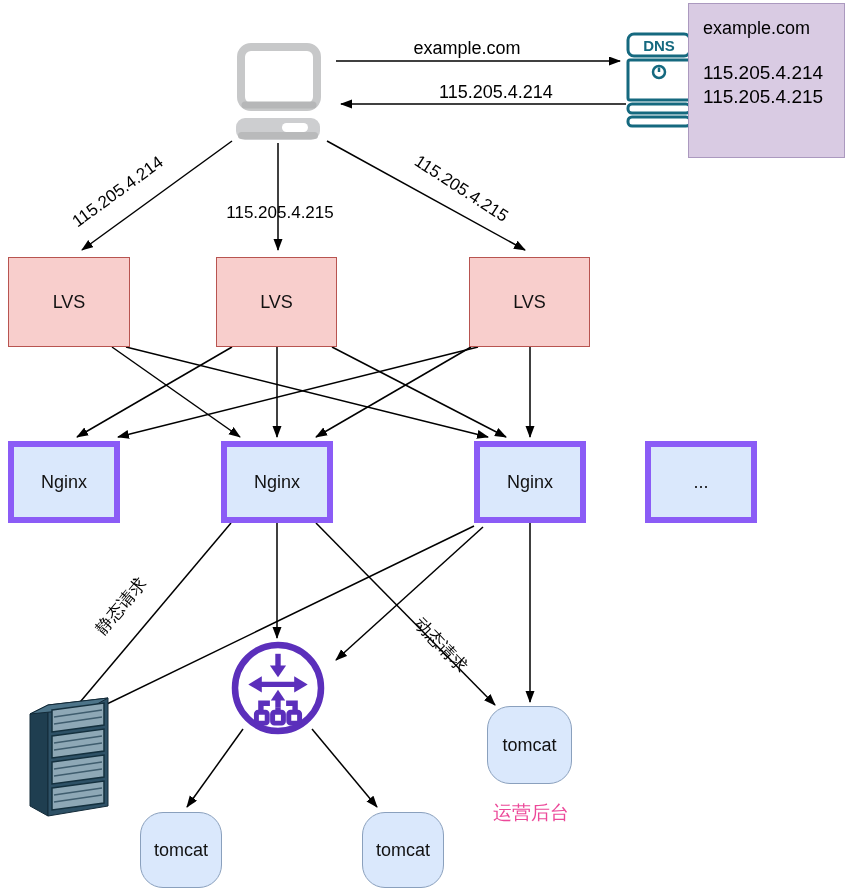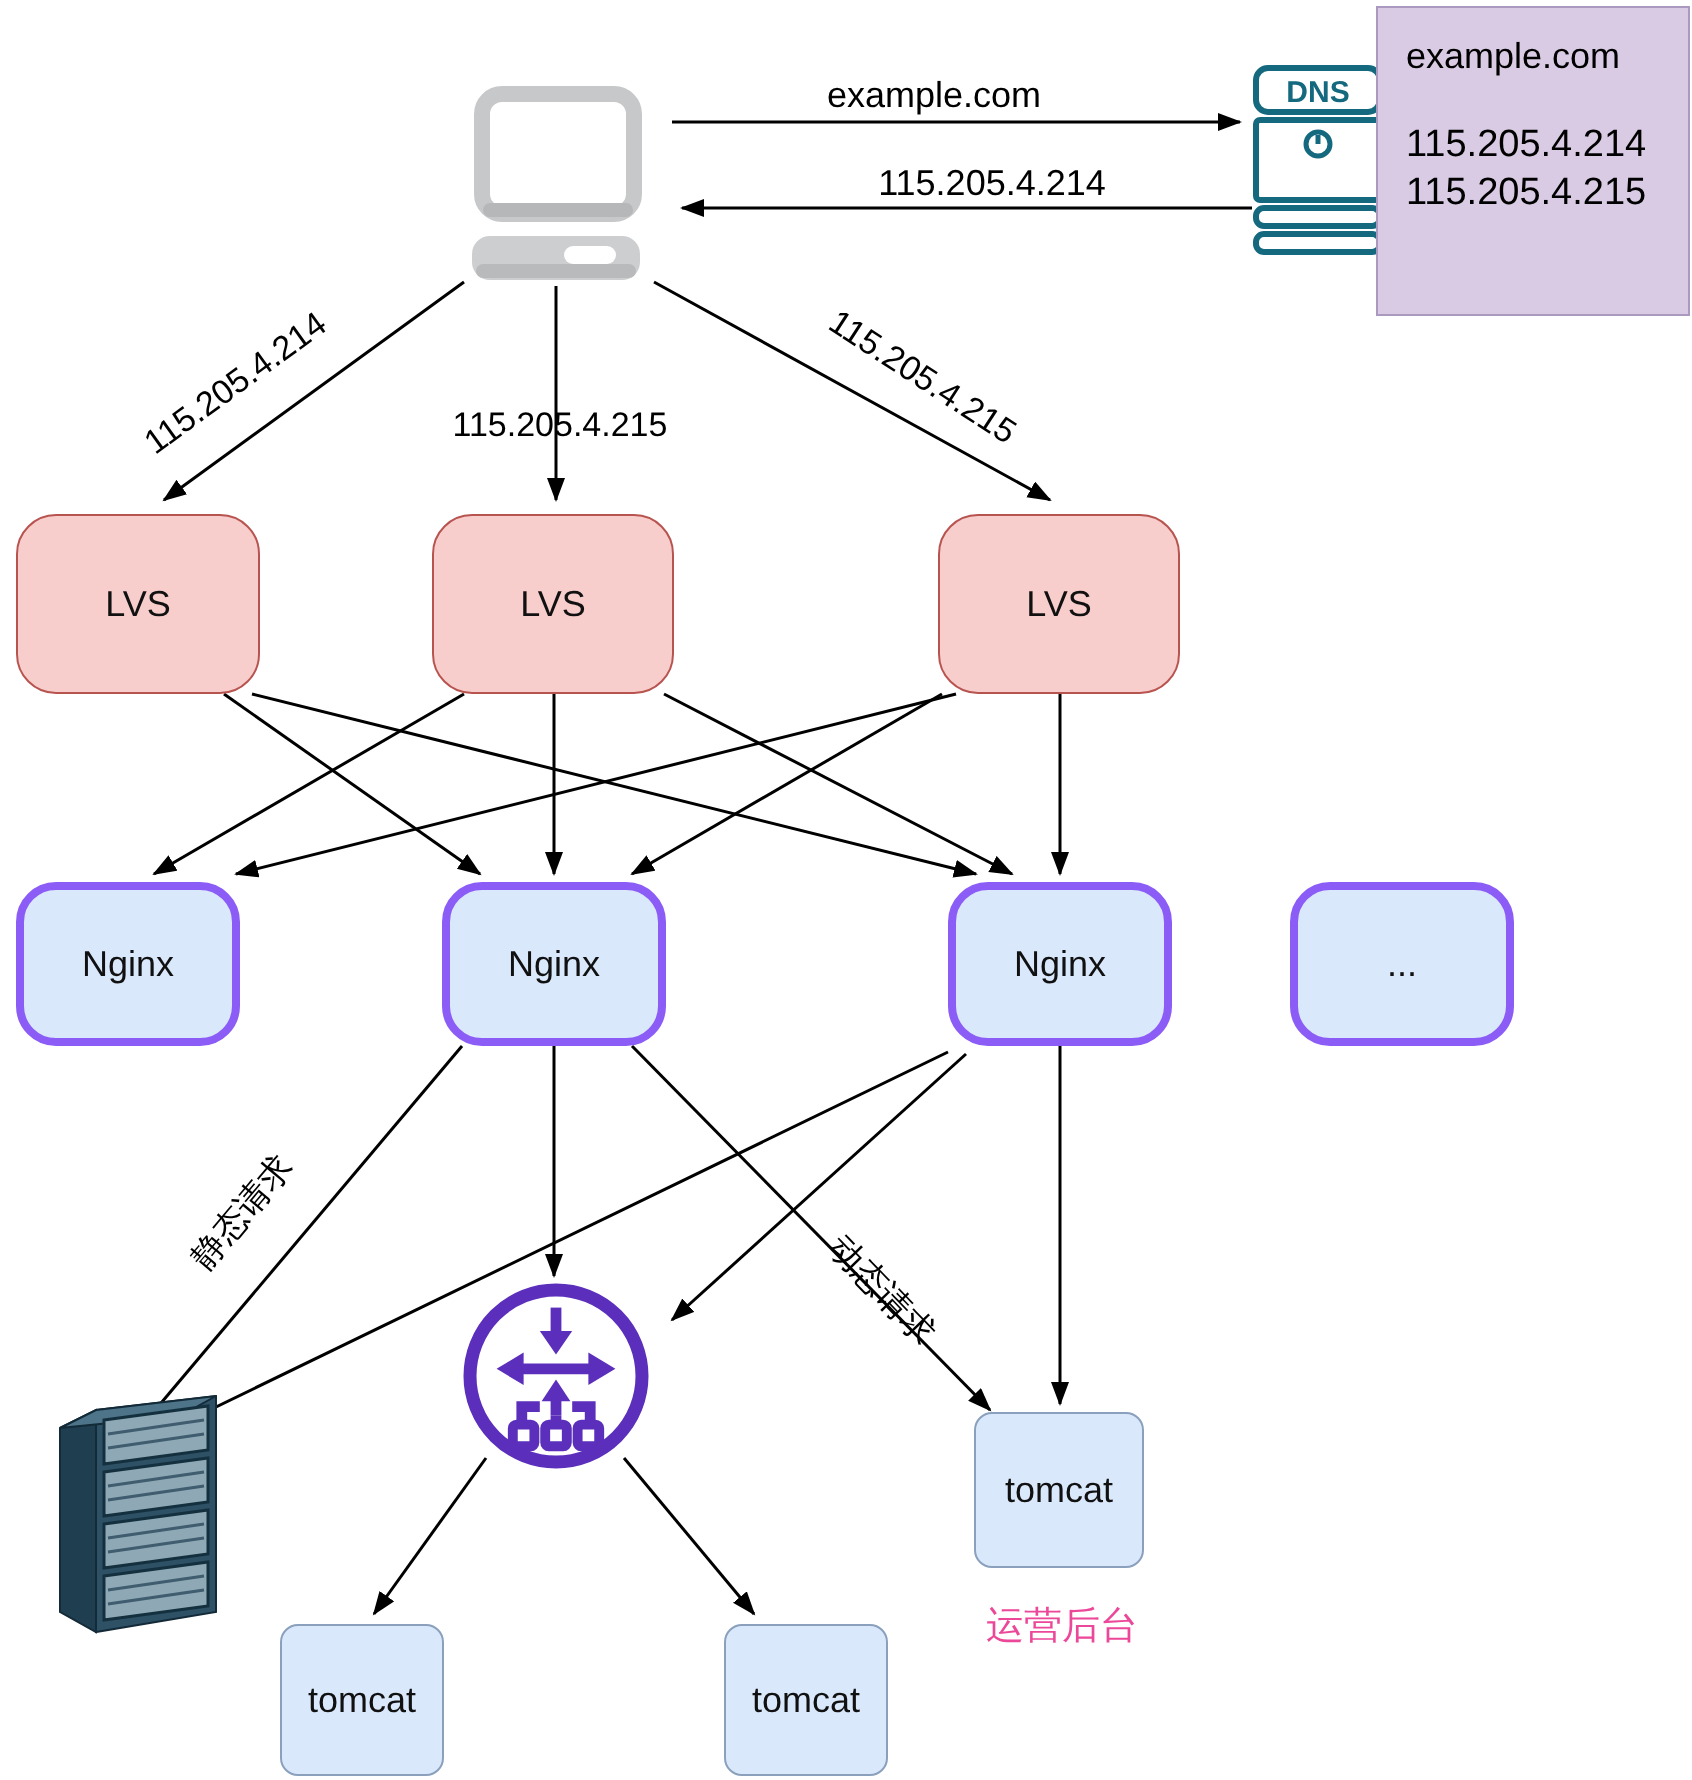--- a/index.html
+++ b/index.html
@@ -3,25 +3,25 @@
 <meta charset="utf-8">
 <style>
   html,body { margin:0; padding:0; background:#fff; }
   .canvas {
     position:relative; width:846px; height:890px; background:#ffffff;
     font-family:"Liberation Sans", sans-serif; overflow:hidden;
   }
   svg.edges { position:absolute; left:0; top:0; width:846px; height:890px; }
   .node {
     position:absolute; display:flex; align-items:center; justify-content:center;
-    font-size:18px; color:#111; box-sizing:border-box; text-align:center;border-radius:20px;
+    font-size:18px; color:#111; box-sizing:border-box; text-align:center;
   }
   .lvs    { background:#f8cecc; border:1px solid #b85450; }
-  .nginx  { background:#dae8fc; border:4px solid #8b5cf6;text-align:right; }
-  .tomcat { background:#dae8fc; border:1px solid #8aa0bd; border-radius:9px; }
+  .nginx  { background:#dae8fc; border:6px solid #8b5cf6;text-align:right; }
+  .tomcat { background:#dae8fc; border:1px solid #8aa0bd; border-radius:23px; }
   .edge-label {
     position:absolute; font-size:17px; color:#000; white-space:nowrap;
     transform:translate(-50%,-50%);
   }
   .dns-card {
     position:absolute; left:688px; top:3px; width:157px; height:155px;
     background:#d9cbe3; border:1px solid #ab99bf; box-sizing:border-box;
     padding:14px 0 0 14px; color:#000;
   }
   .dns-card .title { font-size:18px; margin-bottom:22px; }

